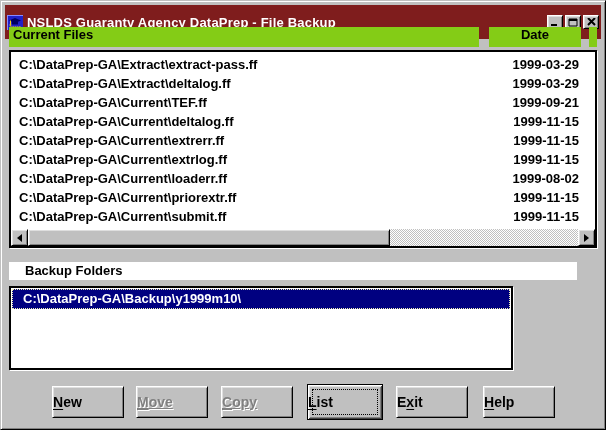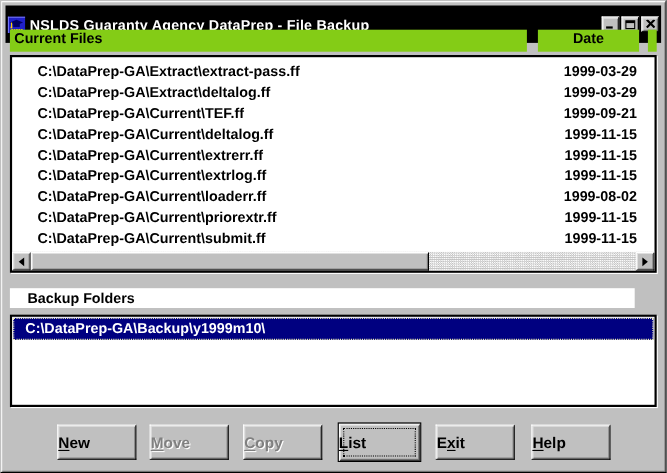--- a/index.html
+++ b/index.html
@@ -7,21 +7,21 @@
     position:relative; width:606px; height:430px;
     background:#c0c0c0; overflow:hidden;
     font-family:"Liberation Sans", sans-serif; font-weight:bold; color:#000;
     border:1px solid; border-color:#c0c0c0 #000 #000 #c0c0c0;
     box-shadow: inset 1px 1px 0 #ffffff, inset -1px -1px 0 #808080;
     box-sizing:border-box;
   }
   
   .titlebar {
     position:absolute; left:4px; top:4px; right:4px; height:34px;
-    background:#000000; display:flex; align-items:center;
+    background:#7f1d1d; display:flex; align-items:center;
   }
   .app-icon { width:16px; height:15px; margin-left:2px; flex:0 0 auto; }
   .title-text { margin-left:4px; color:#fff; font-size:13px; white-space:nowrap; letter-spacing:0.2px; }
   .win-controls { margin-left:auto; display:flex; margin-right:2px; }
   .win-btn {
     width:16px; height:14px; background:#c0c0c0; box-sizing:border-box;
     border:1px solid; border-color:#ffffff #000000 #000000 #ffffff;
     box-shadow: inset 1px 1px 0 #dfdfdf, inset -1px -1px 0 #808080;
     display:flex; align-items:center; justify-content:center;
   }
@@ -33,58 +33,58 @@
   .hdr-spacer { left:588px; width:8px; }
   
   .sunken {
     position:absolute; background:#ffffff; box-sizing:border-box;
     border:2px solid #000000;
     box-shadow: 1px 1px 0 #ffffff;
   }
   .file-list { left:8px; top:49px; width:588px; height:198px; }
   .rows { position:absolute; left:0; right:0; top:3px; font-size:13px; }
   .frow { display:flex; height:19px; line-height:19px; white-space:pre; }
-  .fpath { padding-left:23px; }
+  .fpath { padding-left:8px; }
   .fdate { margin-left:auto; padding-right:16px; }
   
   .hscroll {
     position:absolute; left:0; right:0; bottom:0; height:17px;
     background: repeating-conic-gradient(#ffffff 0% 25%, #c0c0c0 0% 50%) 0 0 / 2px 2px;
   }
   .sb-btn, .sb-thumb {
     position:absolute; top:0; height:17px; background:#c0c0c0; box-sizing:border-box;
     border:1px solid; border-color:#ffffff #000000 #000000 #ffffff;
     box-shadow: inset 1px 1px 0 #dfdfdf, inset -1px -1px 0 #808080;
     display:flex; align-items:center; justify-content:center;
   }
   .sb-btn { width:17px; }
   .sb-left { left:0; } .sb-right { right:0; }
   .sb-thumb { left:17px; width:362px; }
   .arr-left  { width:0; height:0; border-style:solid; border-width:4px 5px 4px 0; border-color:transparent #000 transparent transparent; }
   .arr-right { width:0; height:0; border-style:solid; border-width:4px 0 4px 5px; border-color:transparent transparent transparent #000; }
   
   .backup-hdr { position:absolute; left:8px; top:261px; width:568px; height:18px; background:#ffffff; font-size:13px; line-height:18px; padding-left:16px; box-sizing:border-box; }
-  .backup-list { left:8px; top:285px; width:588px; height:84px; }
+  .backup-list { left:8px; top:285px; width:504px; height:84px; }
   .sel-row {
     position:absolute; left:1px; right:1px; top:1px; height:20px;
     background:#000080; color:#ffffff; font-size:13px; line-height:18px;
     padding-left:10px; box-sizing:border-box; white-space:pre;
     border:1px dotted #f0f0b4;
   }
   
   .btn {
     position:absolute; top:385px; width:72px; height:32px; box-sizing:border-box;
     background:#c0c0c0; font-size:14px; font-weight:bold;
     border:1px solid; border-color:#ffffff #000000 #000000 #ffffff;
     box-shadow: inset 1px 1px 0 #dfdfdf, inset -1px -1px 0 #808080;
     display:flex; align-items:center; 
     color:#000; padding:0; font-family:inherit;
   }
   .btn .key { text-decoration:underline; text-underline-offset:2px; }
-  .btn.disabled { color:#808080; text-shadow:1px 1px 0 #ffffff; }
+  .btn.disabled { color:#808080; text-shadow:1px 1px 0 #ffffff;text-decoration:underline; }
   .btn.default {
     top:383px; width:76px; height:36px; border:1px solid #000000;
     box-shadow: inset 1px 1px 0 #ffffff, inset -1px -1px 0 #404040,
                 inset 2px 2px 0 #dfdfdf, inset -2px -2px 0 #808080;
   }
   .focus-rect { position:absolute; inset:4px; border:1px dotted #000; pointer-events:none; }
   .b-new{left:51px}.b-move{left:135px}.b-copy{left:220px}.b-list{left:306px}.b-exit{left:395px}.b-help{left:482px}
 </style>
 </head>
 <body>

